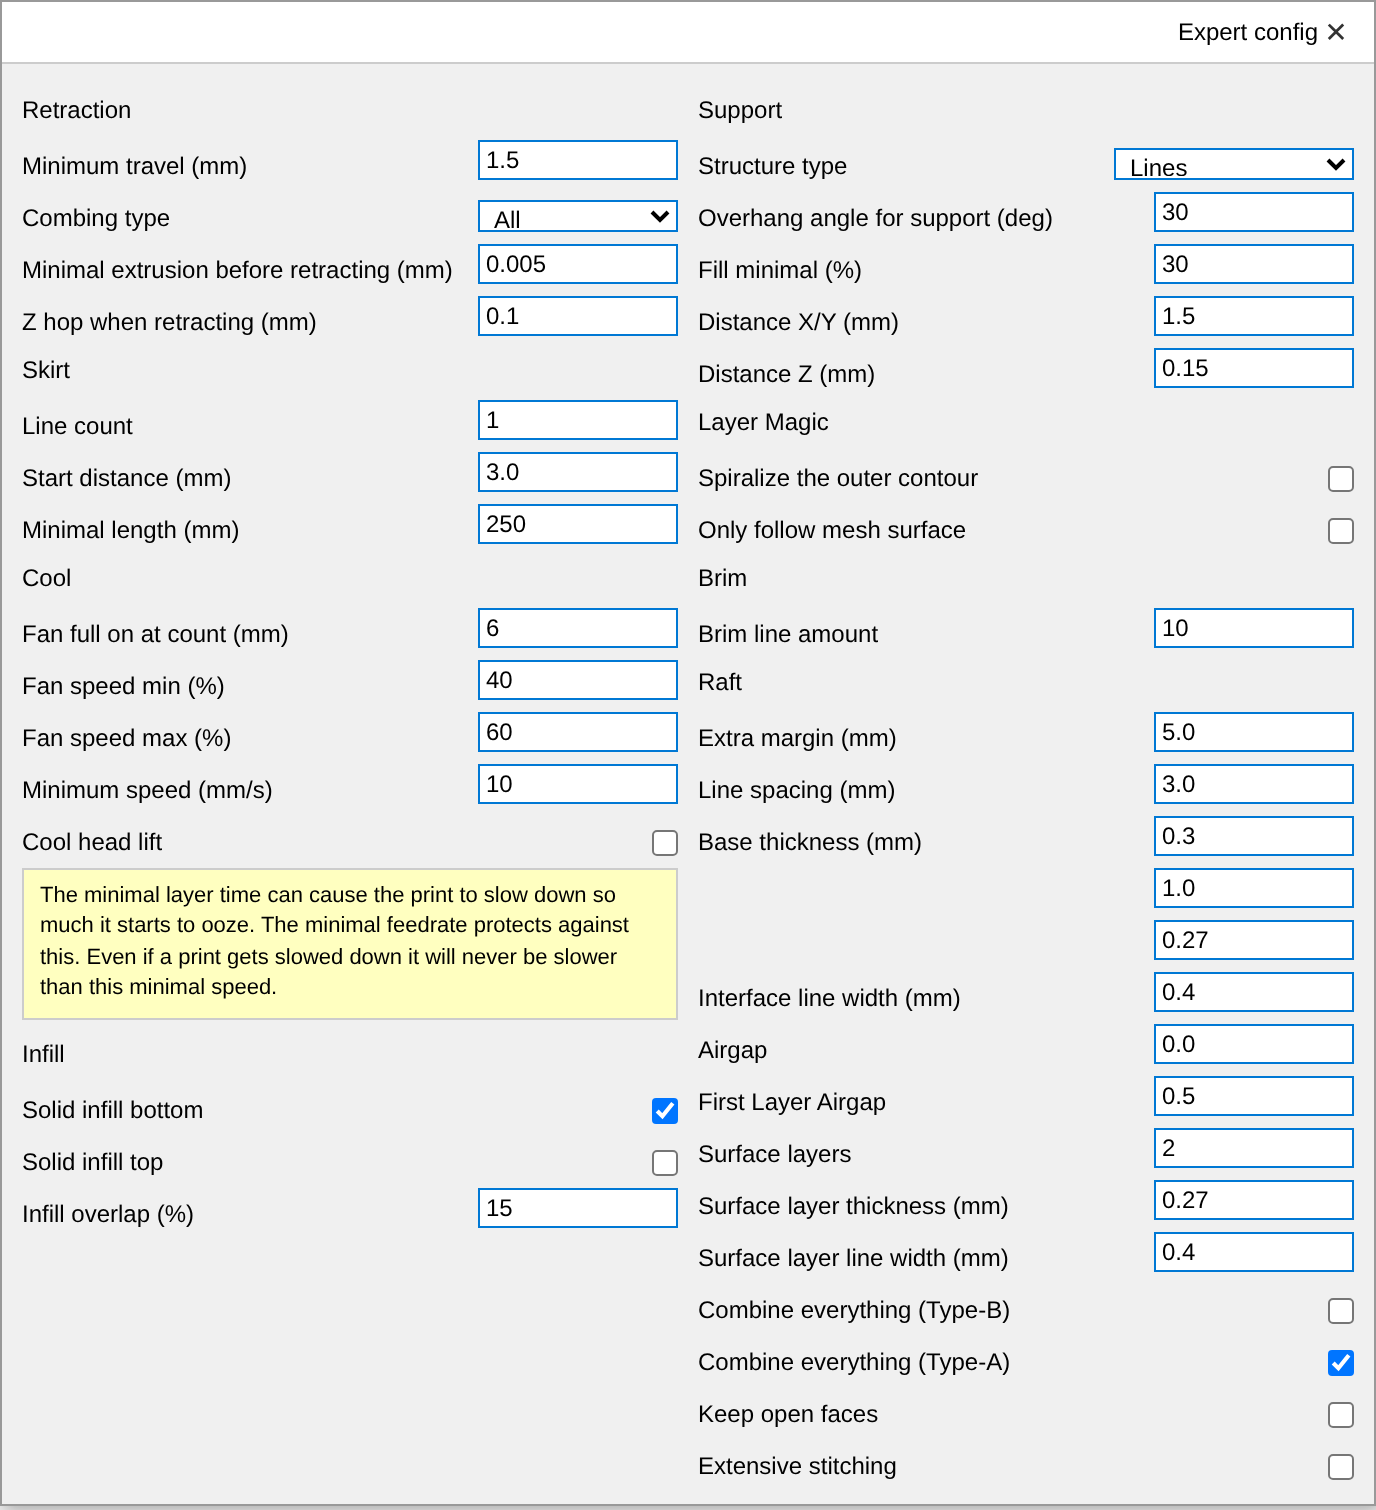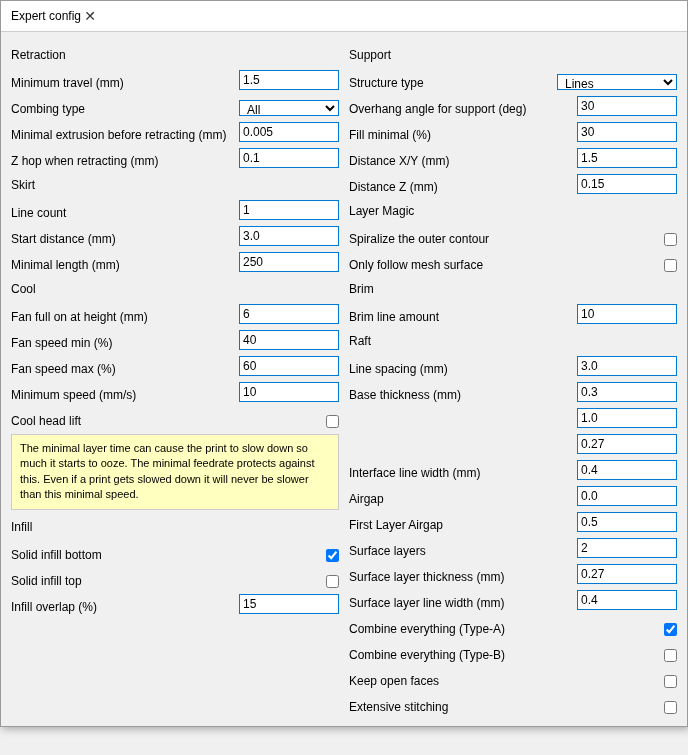--- a/index.html
+++ b/index.html
@@ -18,21 +18,21 @@
       border: 1px solid #999;
       box-shadow: 2px 2px 8px rgba(0,0,0,0.3);
       display: flex;
       flex-direction: column;
     }
     .titlebar {
       background: #ffffff;
       border-bottom: 1px solid #ccc;
       padding: 6px 10px;
       display: flex;
-      justify-content: flex-start;
+      justify-content: flex-end;
       align-items: center;
       font-size: 12px;
       font-weight: normal;
     }
     .close-btn {
       width: 18px;
       height: 18px;
       cursor: pointer;
       display: flex;
       align-items: center;
@@ -156,21 +156,21 @@
         <input class="field-input" type="text" value="3.0" style="">
       </div>
       <div class="field-row">
         <span class="field-label">Minimal length (mm)</span>
         <input class="field-input" type="text" value="250" style="">
       </div>
 
       <div class="section-header">Cool</div>
 
       <div class="field-row">
-        <span class="field-label">Fan full on at height (mm)</span>
+        <span class="field-label">Fan full on at count (mm)</span>
         <input class="field-input" type="text" value="6" style="">
       </div>
       <div class="field-row">
         <span class="field-label">Fan speed min (%)</span>
         <input class="field-input" type="text" value="40" style="">
       </div>
       <div class="field-row">
         <span class="field-label">Fan speed max (%)</span>
         <input class="field-input" type="text" value="60" style="">
       </div>
@@ -244,20 +244,24 @@
       <div class="section-header">Brim</div>
 
       <div class="field-row">
         <span class="field-label">Brim line amount</span>
         <input class="field-input" type="text" value="10" style="">
       </div>
 
       <div class="section-header">Raft</div>
 
       <div class="field-row">
+        <span class="field-label">Extra margin (mm)</span>
+        <input class="field-input" type="text" value="5.0" style="">
+      </div>
+      <div class="field-row">
         <span class="field-label">Line spacing (mm)</span>
         <input class="field-input" type="text" value="3.0" style="">
       </div>
       <div class="field-row">
         <span class="field-label">Base thickness (mm)</span>
         <input class="field-input" type="text" value="0.3" style="">
       </div>
       <div class="field-row">
         <span class="field-label"></span>
         <input class="field-input" type="text" value="1.0" style="">
@@ -286,28 +290,28 @@
         <span class="field-label">Surface layer thickness (mm)</span>
         <input class="field-input" type="text" value="0.27" style="">
       </div>
       <div class="field-row">
         <span class="field-label">Surface layer line width (mm)</span>
         <input class="field-input" type="text" value="0.4" style="">
       </div>
 
 
       <div class="field-row">
+        <span class="field-label">Combine everything (Type-B)</span>
+        <input type="checkbox" style="">
+      </div>
+      <div class="field-row">
         <span class="field-label">Combine everything (Type-A)</span>
         <input type="checkbox" checked="" style="">
       </div>
       <div class="field-row">
-        <span class="field-label">Combine everything (Type-B)</span>
-        <input type="checkbox" style="">
-      </div>
-      <div class="field-row">
         <span class="field-label">Keep open faces</span>
         <input type="checkbox" style="">
       </div>
       <div class="field-row">
         <span class="field-label">Extensive stitching</span>
         <input type="checkbox" style="">
       </div>
 
     </div>
   </div>

